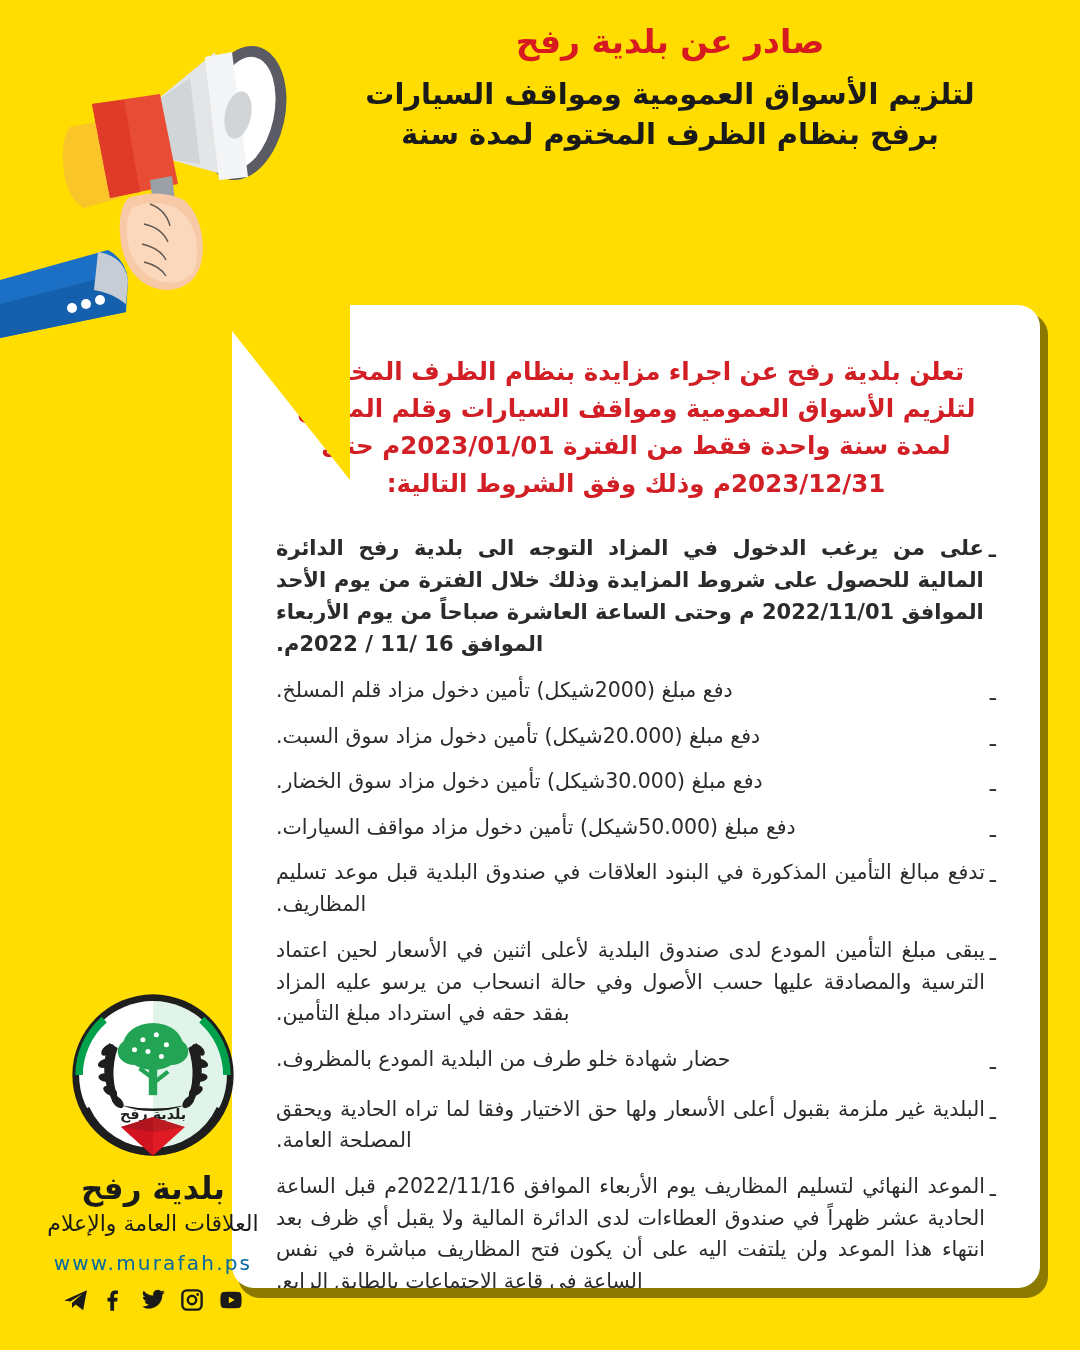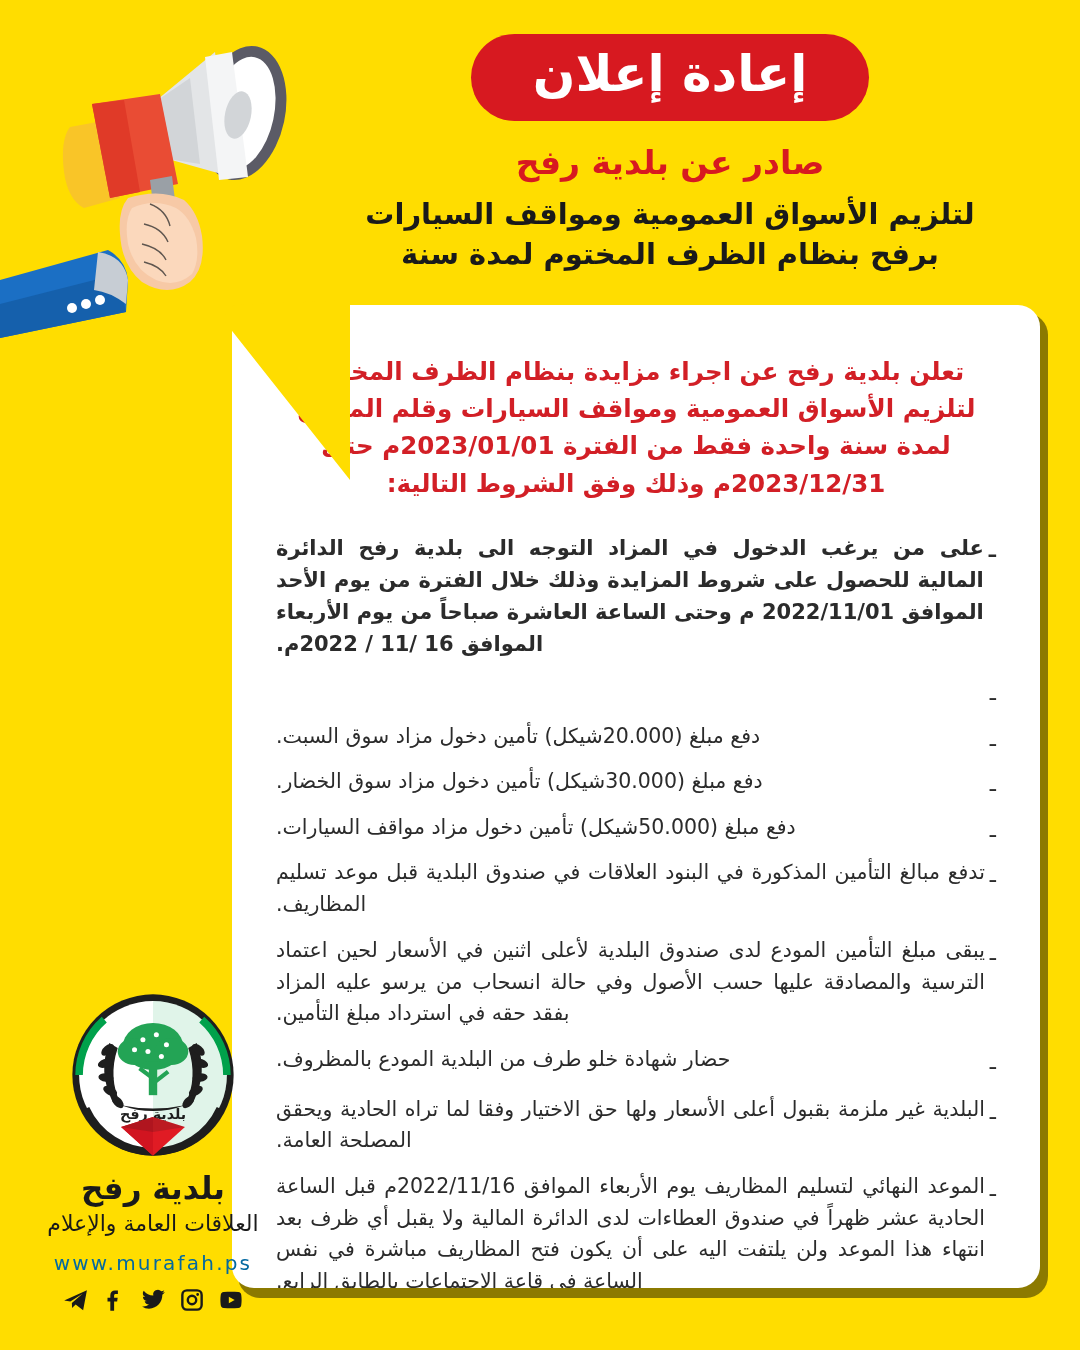--- a/index.html
+++ b/index.html
@@ -232,36 +232,36 @@
   <path d="M0 292 L118 262 L126 300 L0 326 Z" fill="#1560AC"></path>
 
   <path d="M98 240 Q124 244 128 268 L126 292 Q110 280 94 278 Z" fill="#C7CDD4"></path>
 
   <circle cx="72" cy="296" r="5" fill="#FFFFFF"></circle>
   <circle cx="86" cy="292" r="5" fill="#FFFFFF"></circle>
   <circle cx="100" cy="288" r="5" fill="#FFFFFF"></circle>
 </svg>
 
 <div id="header">
-  <div id="title-badge">إعادة إعلان</div>
   <div id="subtitle-1">صادر عن بلدية رفح</div>
   <div id="subtitle-2">لتلزيم الأسواق العمومية ومواقف السيارات برفح بنظام الظرف المختوم لمدة سنة</div>
 </div>
 
 <div id="card-shadow"></div>
 
 <div id="announcement-card">
   <p id="intro-paragraph">تعلن بلدية رفح عن اجراء مزايدة بنظام الظرف المختوم لتلزيم الأسواق العمومية ومواقف السيارات وقلم المسلخ لمدة سنة واحدة فقط من الفترة 2023/01/01م حتى 2023/12/31م وذلك وفق الشروط التالية:</p>
   <div id="conditions-list">
       <div class="bullet-row strong">
         <span class="bullet-mark">ـ</span>
         <span class="bullet-text">على من يرغب الدخول في المزاد التوجه الى بلدية رفح الدائرة المالية للحصول على شروط المزايدة وذلك خلال الفترة من يوم الأحد الموافق 2022/11/01 م وحتى الساعة العاشرة صباحاً من يوم الأربعاء الموافق 16 /11 / 2022م.</span>
       </div>
       <div class="bullet-row fee-row">
         <span class="bullet-mark">ـ</span>
+        <span class="bullet-text">دفع مبلغ (2000شيكل) تأمين دخول مزاد قلم المسلخ.</span>
       </div>
       <div class="bullet-row fee-row">
         <span class="bullet-mark">ـ</span>
         <span class="bullet-text">دفع مبلغ (20.000شيكل) تأمين دخول مزاد سوق السبت.</span>
       </div>
       <div class="bullet-row fee-row">
         <span class="bullet-mark">ـ</span>
         <span class="bullet-text">دفع مبلغ (30.000شيكل) تأمين دخول مزاد سوق الخضار.</span>
       </div>
       <div class="bullet-row fee-row">

